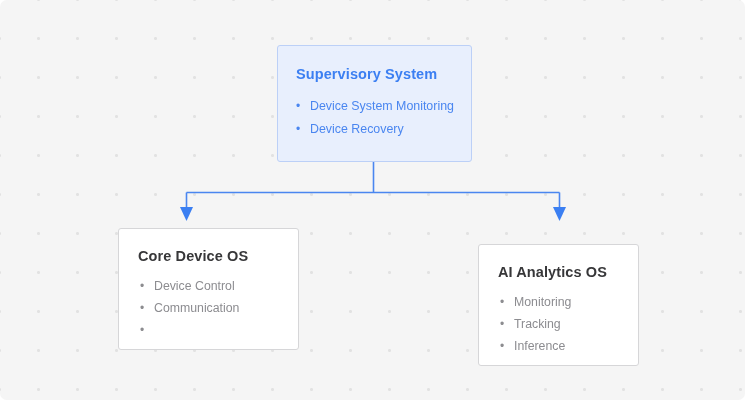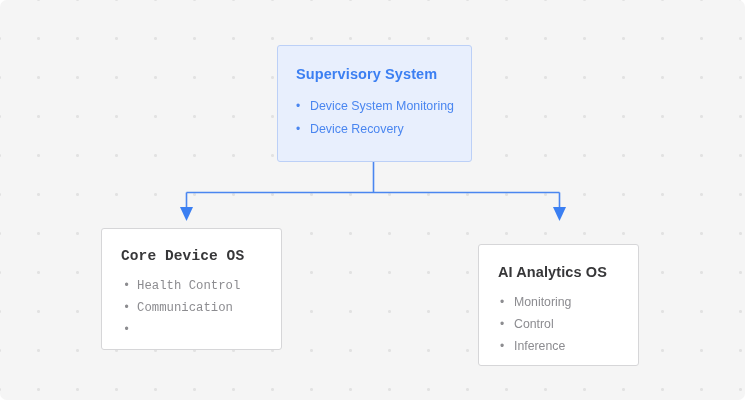--- a/index.html
+++ b/index.html
@@ -54,21 +54,21 @@
 
   .node-leaf {
     top: 228px;
     width: 181px;
     height: 122px;
     background: #ffffff;
     border: 1px solid #d6d6d8;
     border-radius: 3px;
   }
 
-  .node-left  { left: 101px; font-family: Liberation Mono, monospace; }
+  .node-left  { left: 118px; }
   .node-right { left: 478px; width: 161px; margin-top: 16px; }
 
   .node-title {
     position: absolute;
     left: 19px;
     top: 19px;
     font-size: 14.5px;
     font-weight: bold;
     letter-spacing: 0.1px;
     white-space: nowrap;
@@ -133,42 +133,42 @@
         <span>Device Recovery</span>
       </li>
     </ul>
   </div>
 
   <div class="node node-leaf node-left">
     <div class="node-title">Core Device OS</div>
     <ul class="bullets">
       <li>
         <span class="bullet-dot">•</span>
-        <span>Health Control</span>
+        <span>Device Control</span>
       </li>
       <li>
         <span class="bullet-dot">•</span>
         <span>Communication</span>
       </li>
       <li>
         <span class="bullet-dot">•</span>
       </li>
     </ul>
   </div>
 
   <div class="node node-leaf node-right">
     <div class="node-title">AI Analytics OS</div>
     <ul class="bullets">
       <li>
         <span class="bullet-dot">•</span>
         <span>Monitoring</span>
       </li>
       <li>
         <span class="bullet-dot">•</span>
-        <span>Control</span>
+        <span>Tracking</span>
       </li>
       <li>
         <span class="bullet-dot">•</span>
         <span>Inference</span>
       </li>
     </ul>
   </div>
 
 </div>
 

